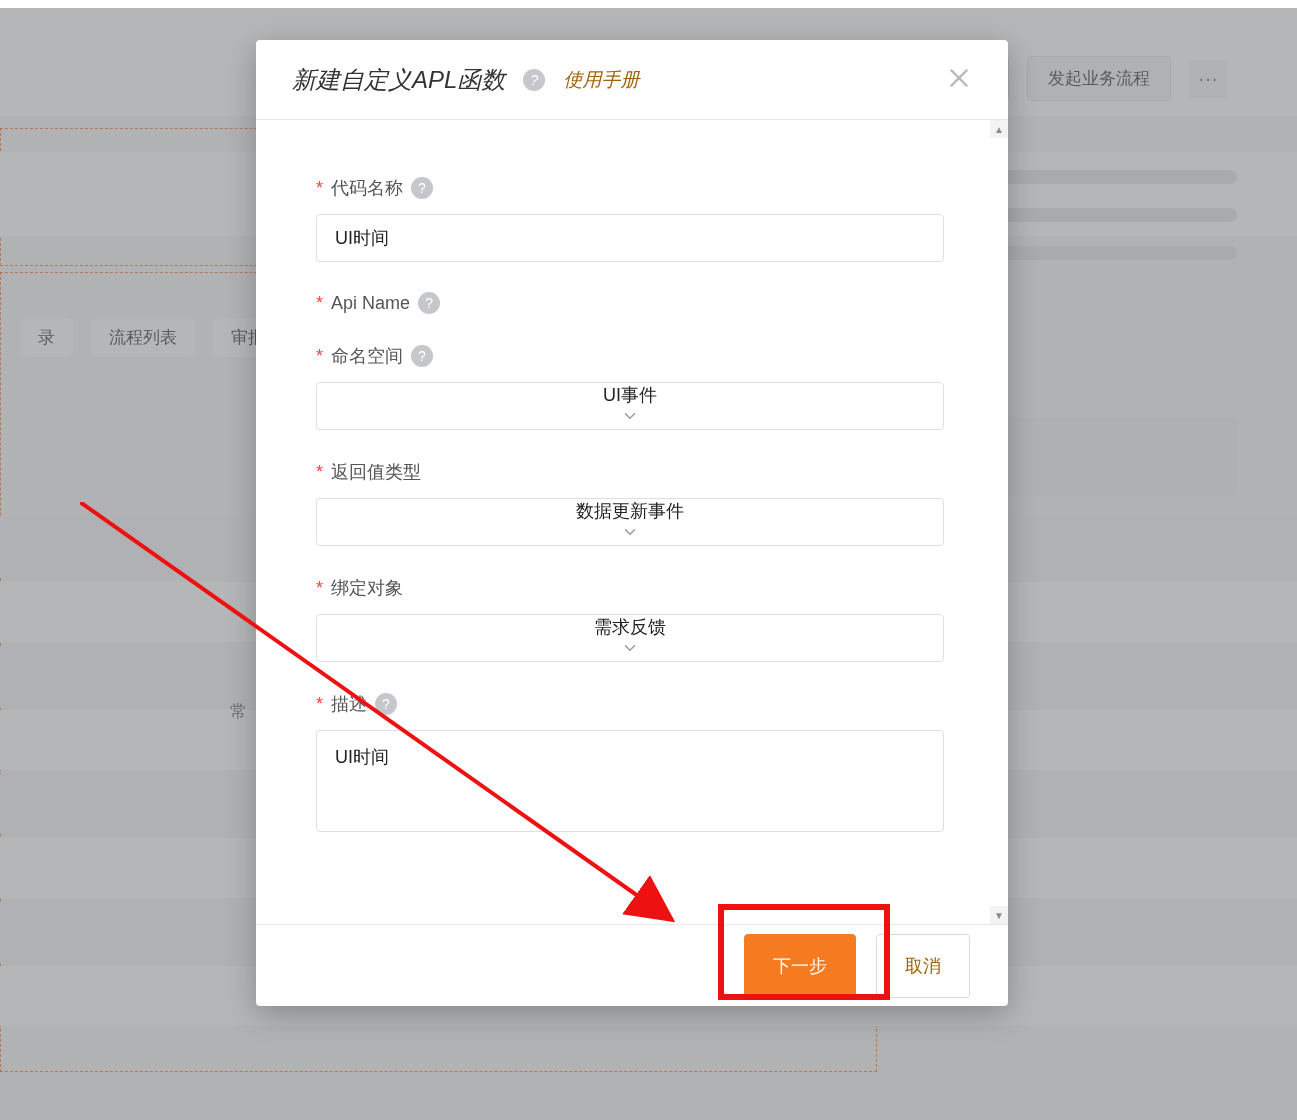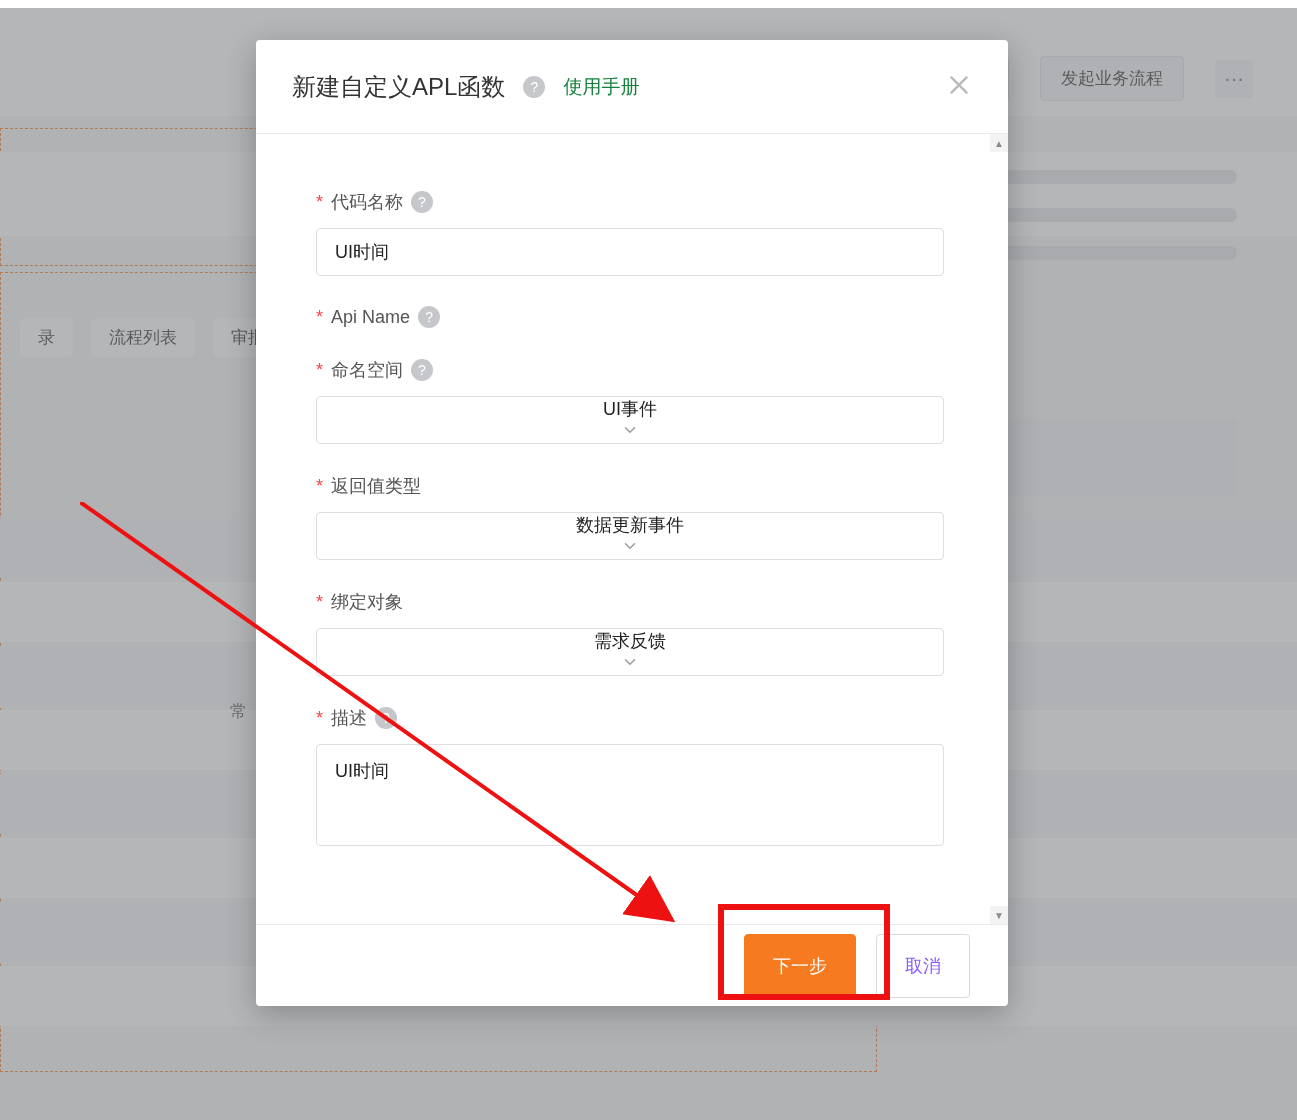--- a/index.html
+++ b/index.html
@@ -39,21 +39,21 @@
     border:1px dashed #f07b2a;
     position:absolute;
   }
   .dashed.a { top:128px; left:0; width:877px; height:138px; }
   .dashed.b { top:272px; left:0; width:877px; height:800px; }
   .bg .inner-txt {
     position:absolute; top:700px; left:230px; color:#5c5c5c; font-size:17px;
   }
   
   .bg .hdr-btns{
-    position:absolute; top:56px; right:44px; display:flex; gap:31px; align-items:center;
+    position:absolute; top:56px; right:70px; display:flex; gap:18px; align-items:center;
   }
   .bg .hdr-btn{
     background:#f3f4f6; border:1px solid #e2e3e6; border-radius:4px;
     padding:10px 20px; color:#333; font-size:17px;
   }
   .bg .more{
     width:38px; height:38px; border-radius:4px; background:#f3f4f6;
     display:flex; align-items:center; justify-content:center; color:#666; font-size:20px;
   }
 
@@ -63,30 +63,30 @@
     background:rgba(120,122,125,0.55);
   }
 
   
   .modal{
     position:absolute; top:40px; left:256px; width:752px; height:966px;
     background:#fff; border-radius:4px; box-shadow:0 8px 30px rgba(0,0,0,.25);
     display:flex; flex-direction:column;
   }
   .modal .hdr{
-    height:94px; border-bottom:1px solid #eaeaea;
-    display:flex; align-items:center; padding:4px 36px; gap:18px;
+    height:80px; border-bottom:1px solid #eaeaea;
+    display:flex; align-items:center; padding:4px 36px; gap:18px;font-style:italic;
   }
   .modal .title{ font-size:24px; color:#333; font-weight:500; }
   .qmark{
     width:22px; height:22px; border-radius:50%; background:#c5c7cb; color:#fff;
     display:inline-flex; align-items:center; justify-content:center; font-size:14px;
     flex:0 0 auto;
   }
-  .manual{ font-size:19px; color:#15803d; }
+  .manual{ font-size:19px; color:#a16207; }
   .close{
     margin-left:auto; cursor:pointer; color:#b8babd;
   }
   .close svg{ width:26px; height:26px; }
 
   .modal .body{
     position:relative; flex:1; overflow:hidden;
     padding:56px 60px 30px 60px;
   }
   .scroll-track{
@@ -121,21 +121,21 @@
   .modal .ftr{
     height:82px; border-top:1px solid #eaeaea;
     display:flex; align-items:center; justify-content:flex-end; gap:20px;
     padding-right:38px;
   }
   .btn{
     height:64px; padding:0 28px; border-radius:4px; font-size:18px;
     display:inline-flex; align-items:center; cursor:pointer;
   }
   .btn.primary{ background:#f67a1f; color:#fff; border:1px solid #f67a1f; }
-  .btn.secondary{ background:#fff; color:#8b5cf6; border:1px solid #d9dadd; }
+  .btn.secondary{ background:#fff; color:#a16207; border:1px solid #d9dadd; }
 
   
   .annot-box{
     position:absolute; border:6px solid #e11; width:172px; height:96px;
     top:904px; left:718px; pointer-events:none;
   }
   .annot-svg{
     position:absolute; top:502px; left:80px; width:620px; height:440px;
     pointer-events:none;
   }

